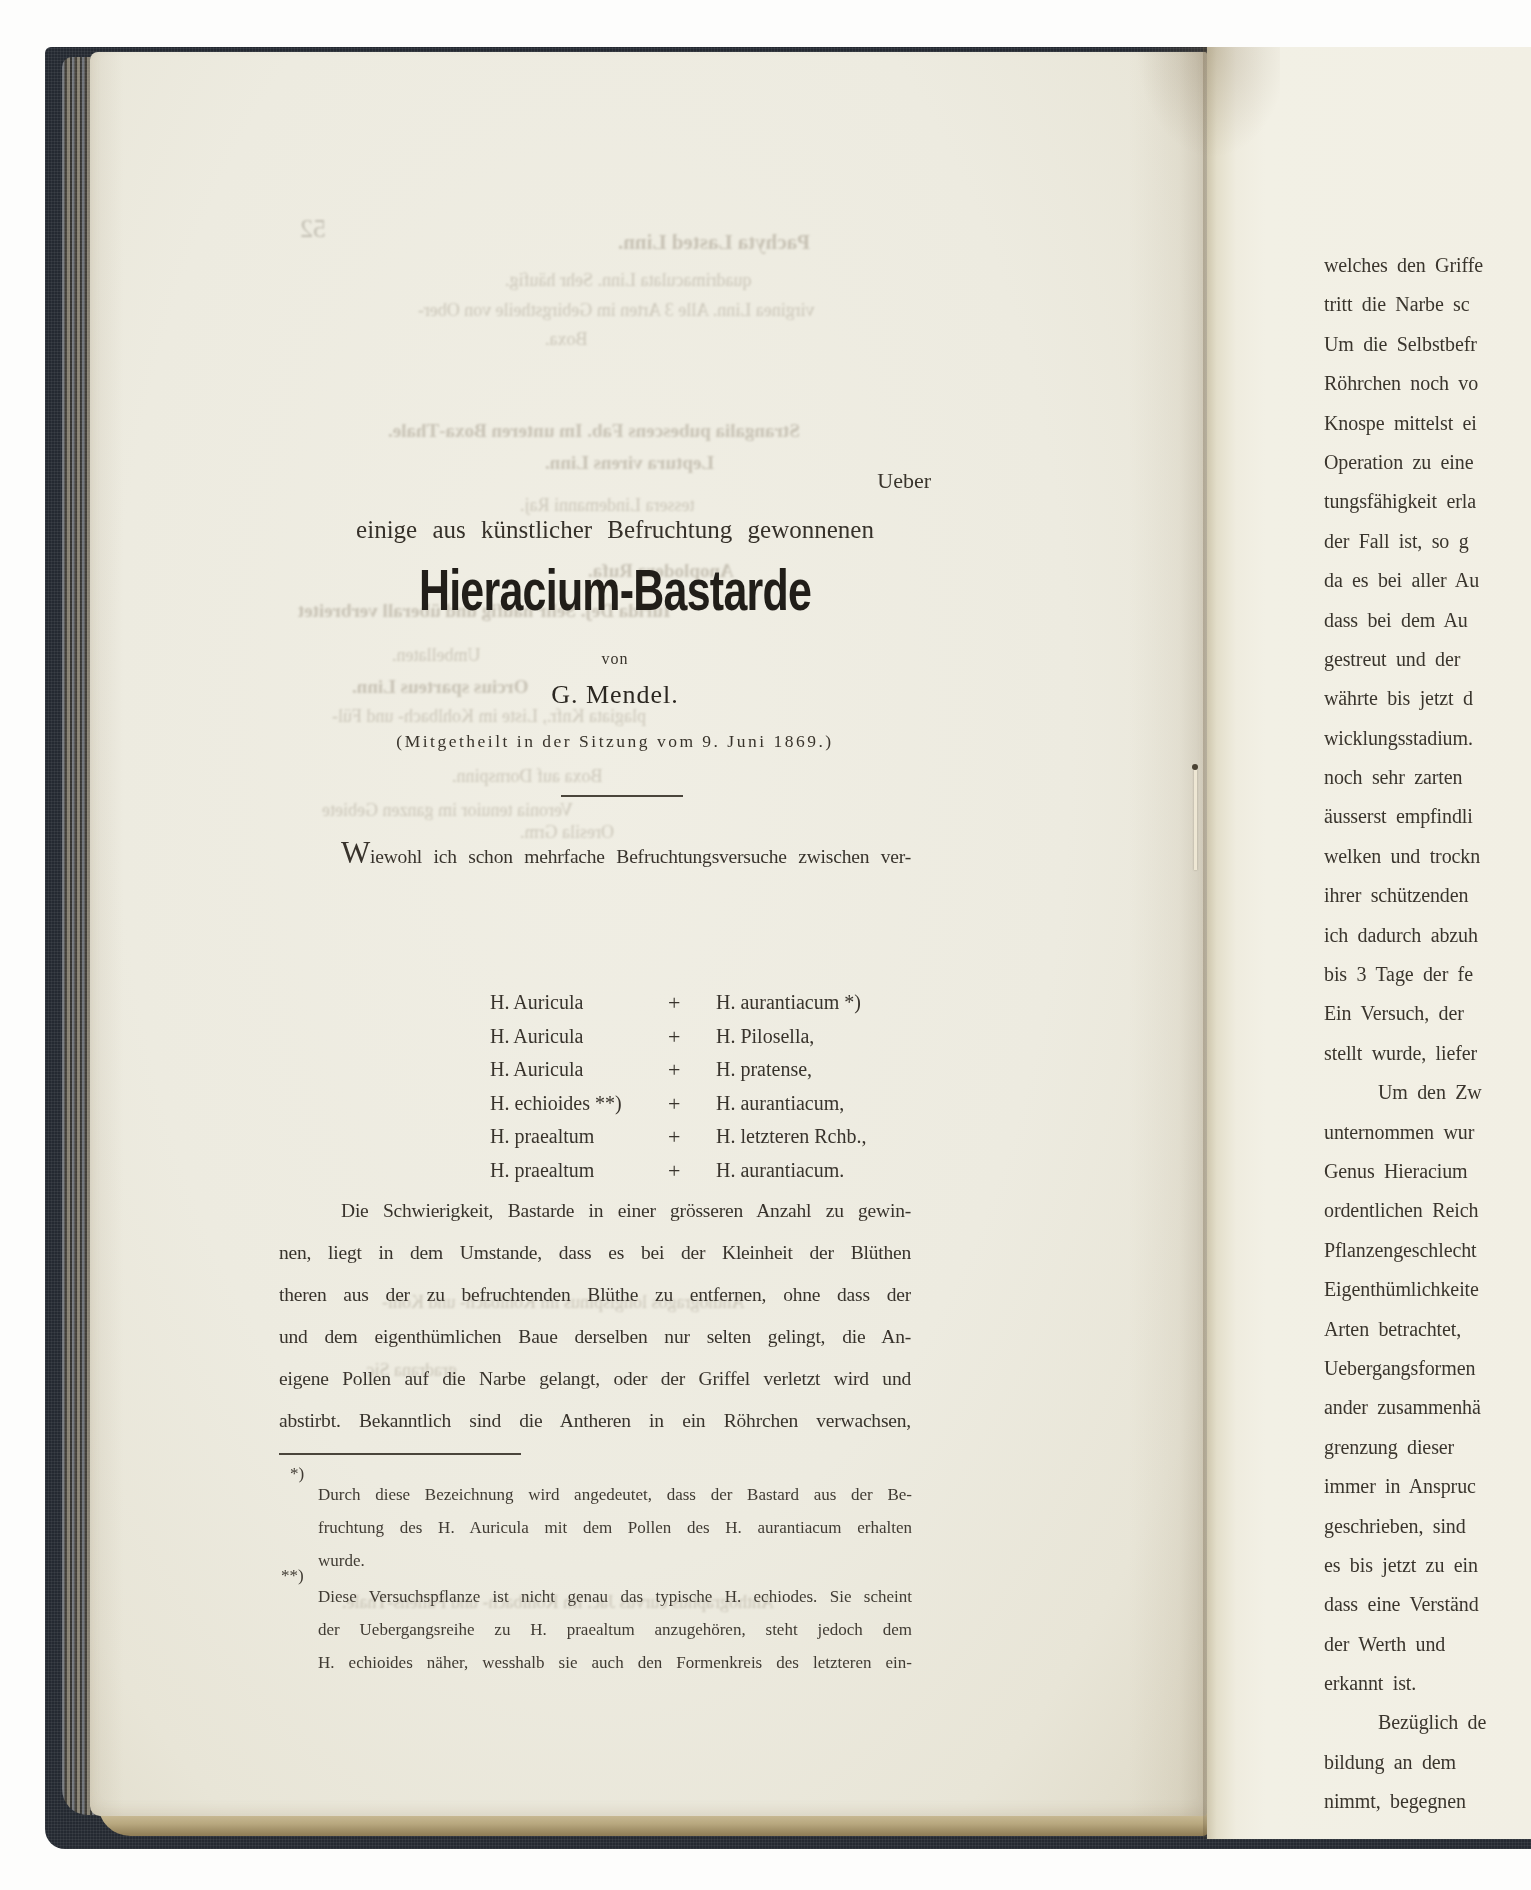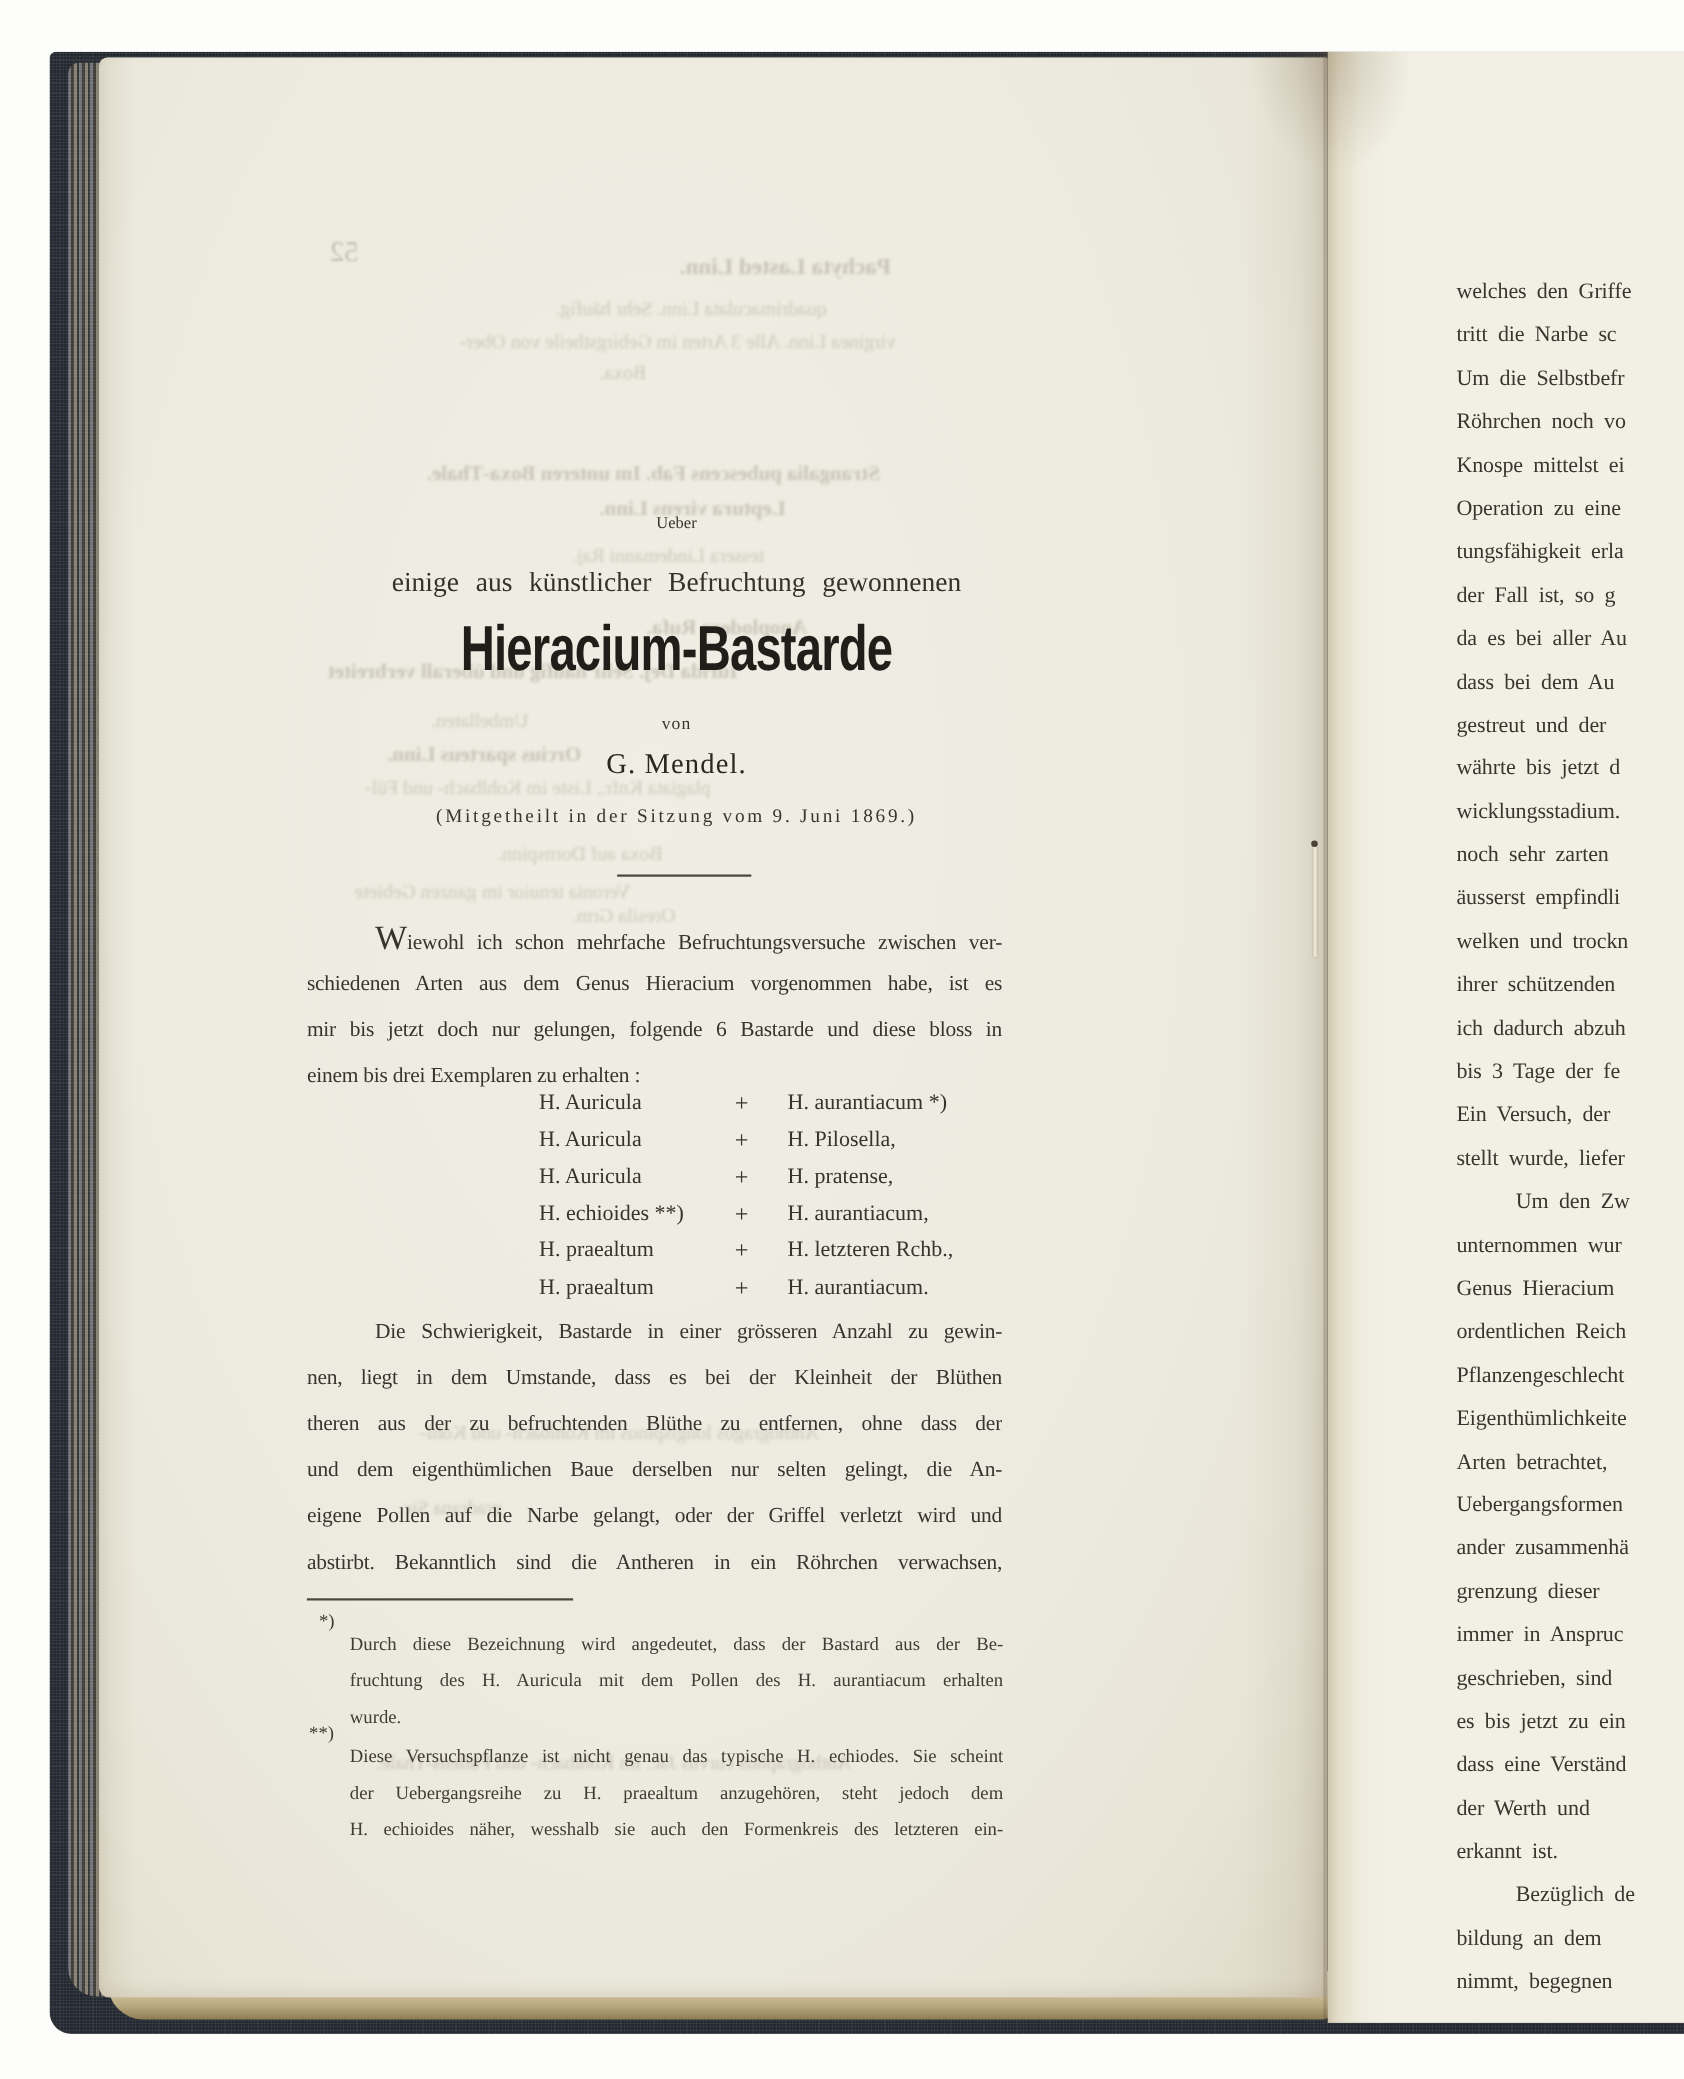--- a/index.html
+++ b/index.html
@@ -42,21 +42,21 @@
   .thread::before{content:"";position:absolute;left:-2px;top:-6px;width:6px;height:6px;
          border-radius:50%;background:#4a4234;}
   
   .ghost{position:absolute;transform:scaleX(-1);filter:blur(1.3px);opacity:.40;
          color:#958c7a;white-space:nowrap;font-family:"Liberation Serif",serif;}
   .ghost.b{font-weight:bold;color:#8d8371;}
   .ghost-num{position:absolute;left:300px;top:214px;font-size:26px;color:#8d877a;
          opacity:.45;filter:blur(1px);transform:scaleX(-1);}
   
   .heading{position:absolute;left:299px;top:0;width:632px;text-align:center;color:#39342c;}
-  .h-ueber{position:absolute;top:468px;left:0;width:100%;font-size:15px;}
+  .h-ueber{position:absolute;top:468px;left:0;width:100%;font-size:22px;text-align:right;}
   .h-sub{position:absolute;top:516px;left:0;width:100%;font-size:25px;word-spacing:9px;color:#36312a;}
   .h-title{position:absolute;top:556px;left:0;width:100%;}
   .h-title span{display:inline-block;transform:scaleX(.74);transform-origin:50% 50%;
          font-family:"Liberation Sans",sans-serif;font-weight:bold;font-size:58px;
          letter-spacing:-1px;color:#211e19;}
   .h-von{position:absolute;top:650px;left:0;width:100%;font-size:16px;letter-spacing:1px;}
   .h-author{position:absolute;top:680px;left:0;width:100%;font-size:26px;font-weight:normal;
          letter-spacing:1px;color:#2b2721;}
   .h-note{position:absolute;top:731px;left:0;width:100%;font-size:17.5px;letter-spacing:2.5px;}
   .rule{position:absolute;background:#4a453b;height:2px;}
@@ -138,25 +138,20 @@
     <div class="h-von">von</div>
     <div class="h-author">G. Mendel.</div>
     <div class="h-note">(Mitgetheilt in der Sitzung vom 9. Juni 1869.)</div>
   </div>
   <div class="rule center"></div>
 
   <div class="col intro">
     <div class="ln j">
       <span class="indent-sp"></span><span class="initcap">W</span><span>iewohl ich schon mehrfache Befruchtungsversuche zwischen ver-</span>
     </div>
-    <div>
-        <div class="ln j">schiedenen Arten aus dem Genus Hieracium vorgenommen habe, ist es</div>
-        <div class="ln j">mir bis jetzt doch nur gelungen, folgende 6 Bastarde und diese bloss in</div>
-        <div class="ln">einem bis drei Exemplaren zu erhalten :</div>
-      </div>
   </div>
 
   <div class="crosses">
       <div class="crow b">
       <span class="ca">H. Auricula</span>
       <span class="cplus">+</span>
       <span class="cb">H. aurantiacum *)</span>
     </div>
       <div class="crow b">
       <span class="ca">H. Auricula</span>

